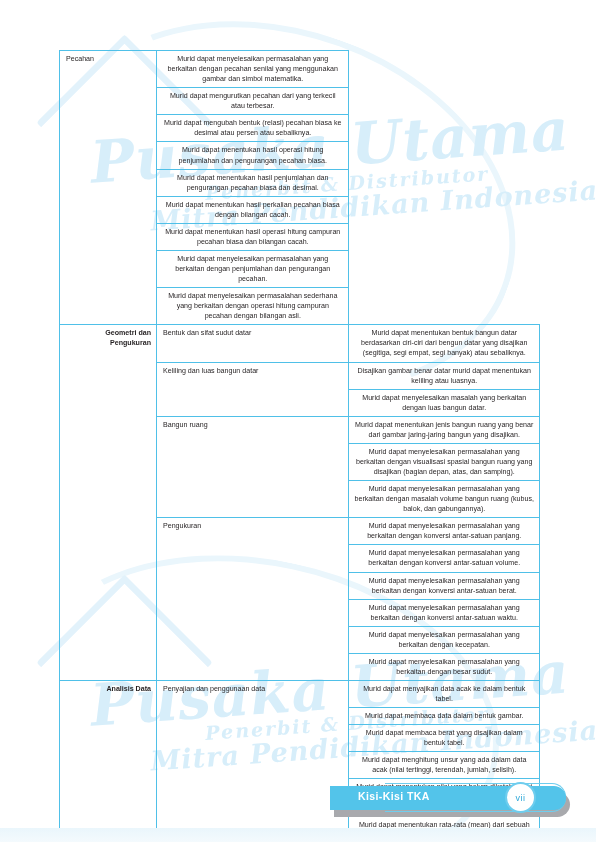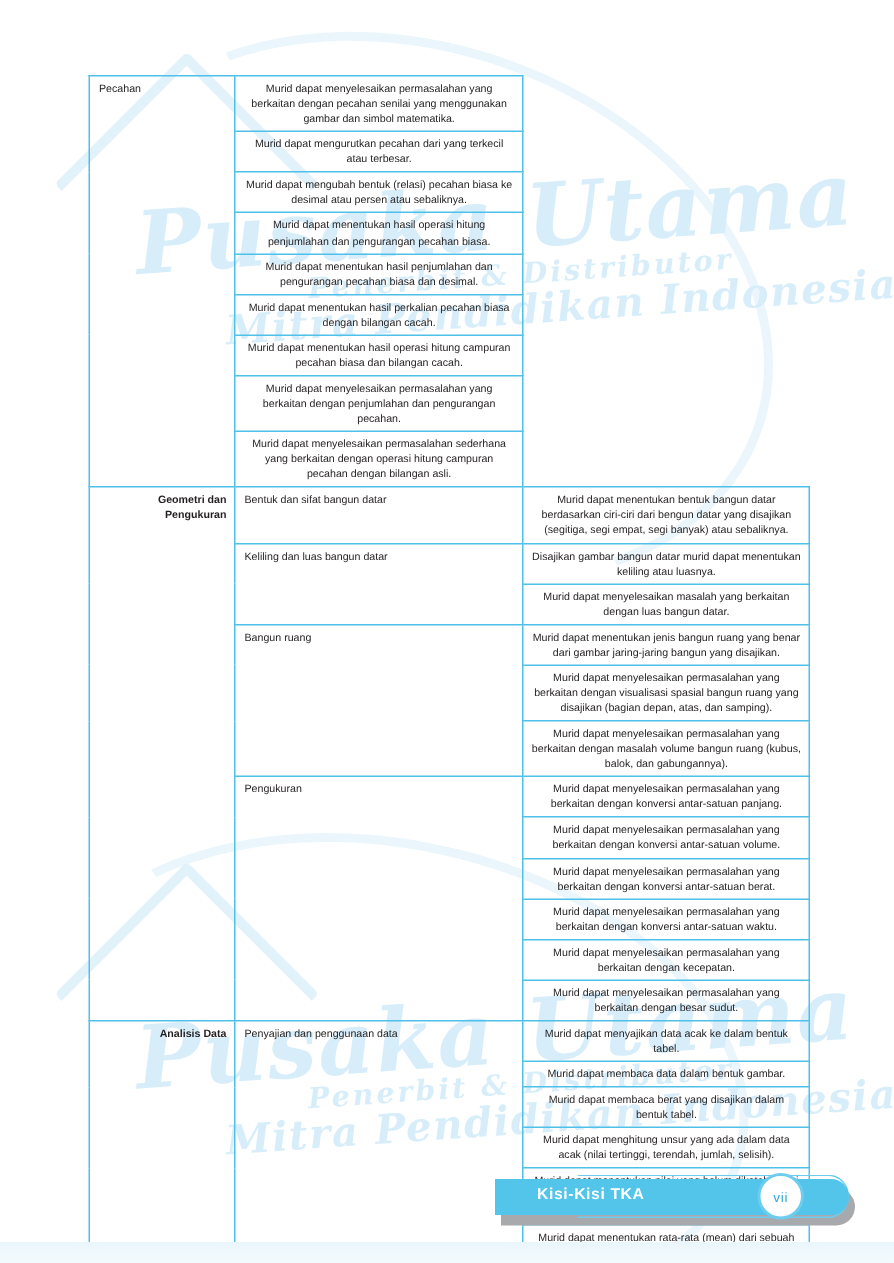--- a/index.html
+++ b/index.html
@@ -216,26 +216,26 @@
           <td class="c-desc">Murid dapat menentukan hasil operasi hitung campuran pecahan biasa dan bilangan cacah.</td>
         </tr>
         <tr>
           <td class="c-desc">Murid dapat menyelesaikan permasalahan yang berkaitan dengan penjumlahan dan pengurangan pecahan.</td>
         </tr>
         <tr>
           <td class="c-desc">Murid dapat menyelesaikan permasalahan sederhana yang berkaitan dengan operasi hitung campuran pecahan dengan bilangan asli.</td>
         </tr>
         <tr>
           <td class="c-domain" rowspan="12">Geometri dan Pengukuran</td>
-          <td class="c-topic" rowspan="1">Bentuk dan sifat bangun datar</td>
+          <td class="c-topic" rowspan="1">Bentuk dan sifat sudut datar</td>
           <td class="c-desc">Murid dapat menentukan bentuk bangun datar berdasarkan ciri-ciri dari bengun datar yang disajikan (segitiga, segi empat, segi banyak) atau sebaliknya.</td>
         </tr>
         <tr>
           <td class="c-topic" rowspan="2">Keliling dan luas bangun datar</td>
-          <td class="c-desc">Disajikan gambar bangun datar murid dapat menentukan keliling atau luasnya.</td>
+          <td class="c-desc">Disajikan gambar benar datar murid dapat menentukan keliling atau luasnya.</td>
         </tr>
         <tr>
           <td class="c-desc">Murid dapat menyelesaikan masalah yang berkaitan dengan luas bangun datar.</td>
         </tr>
         <tr>
           <td class="c-topic" rowspan="3">Bangun ruang</td>
           <td class="c-desc">Murid dapat menentukan jenis bangun ruang yang benar dari gambar jaring-jaring bangun yang disajikan.</td>
         </tr>
         <tr>
           <td class="c-desc">Murid dapat menyelesaikan permasalahan yang berkaitan dengan visualisasi spasial bangun ruang yang disajikan (bagian depan, atas, dan samping).</td>

